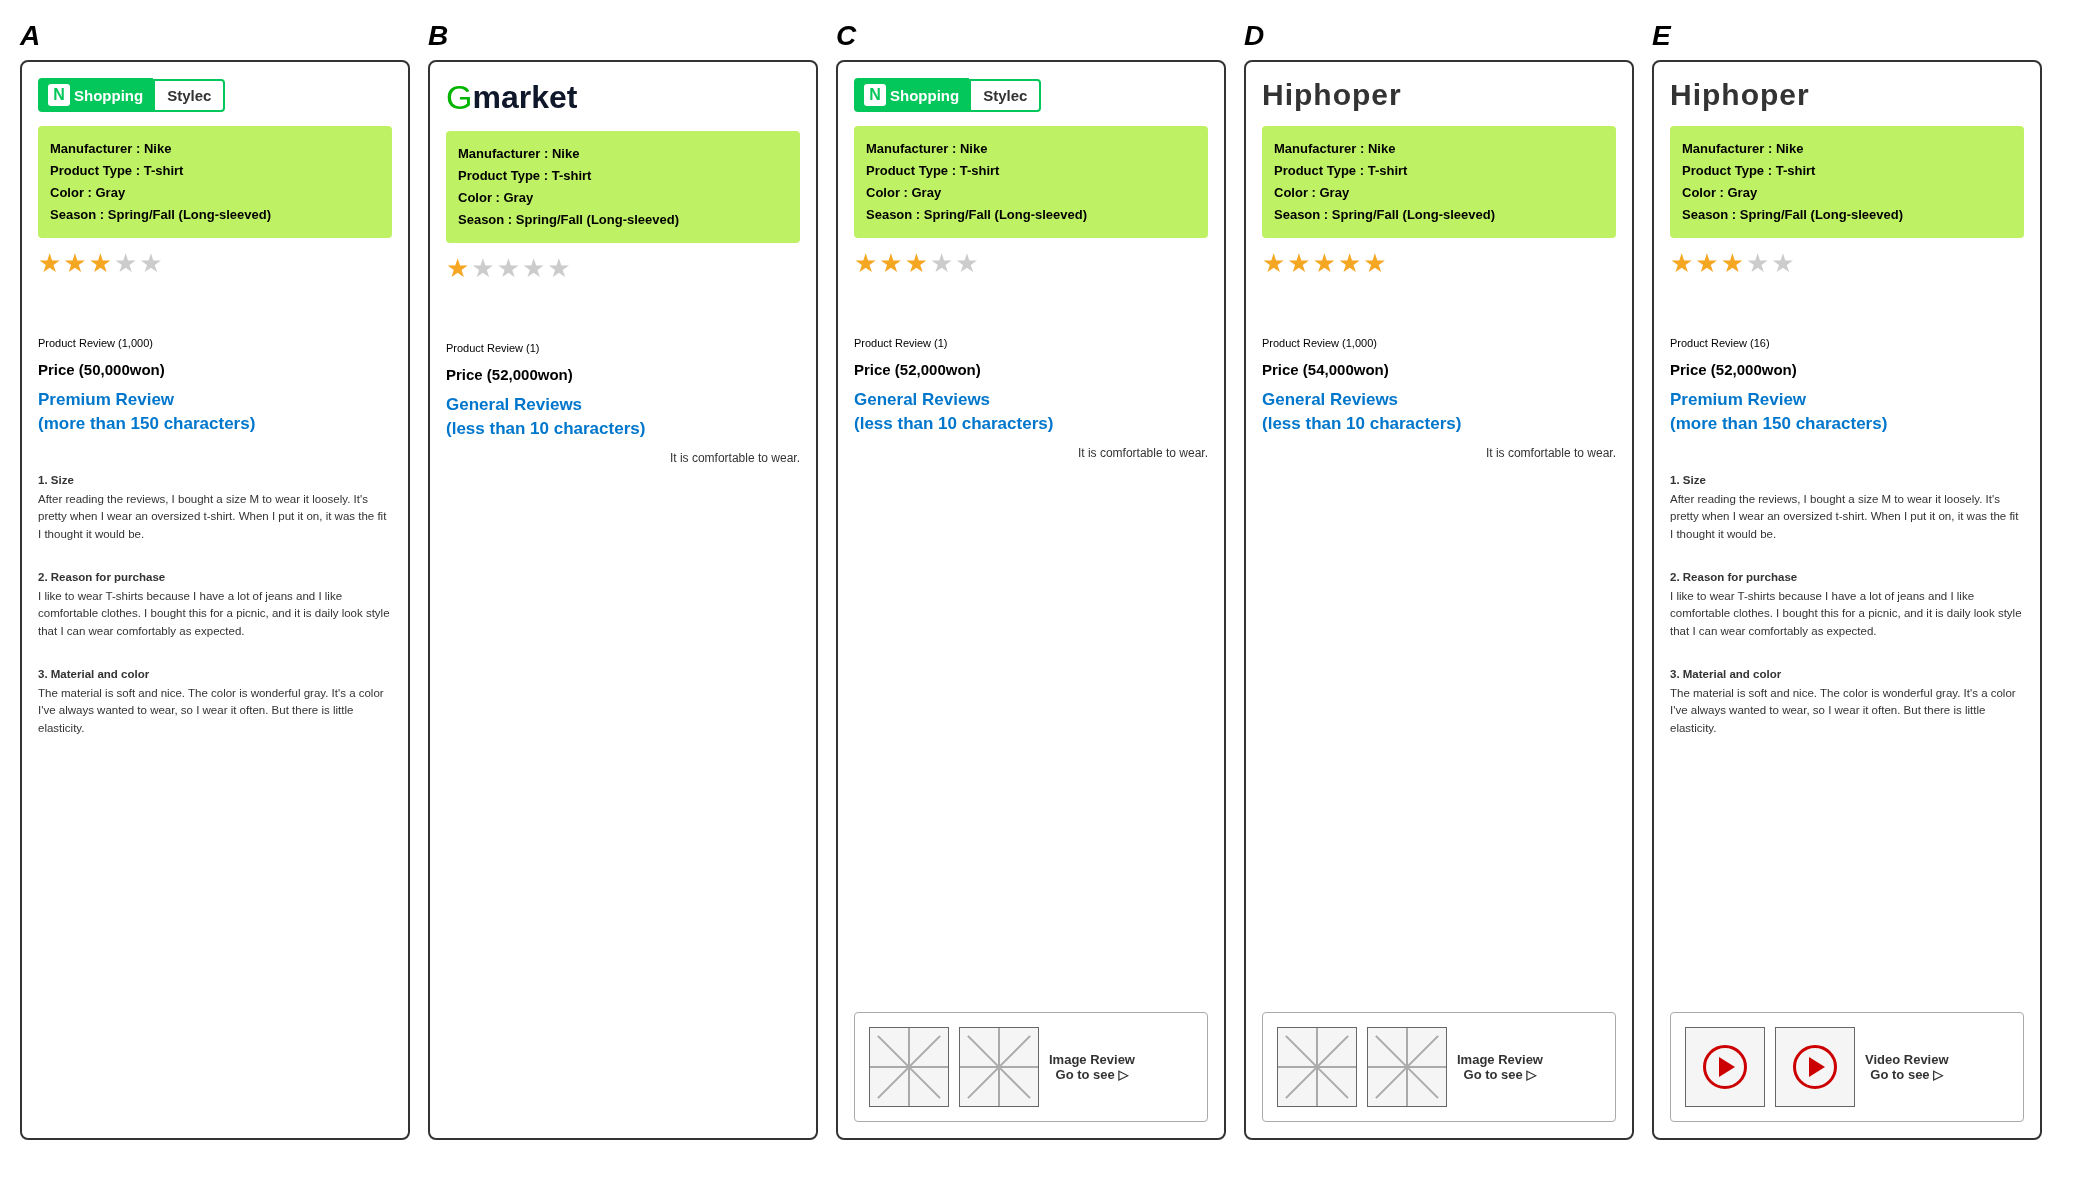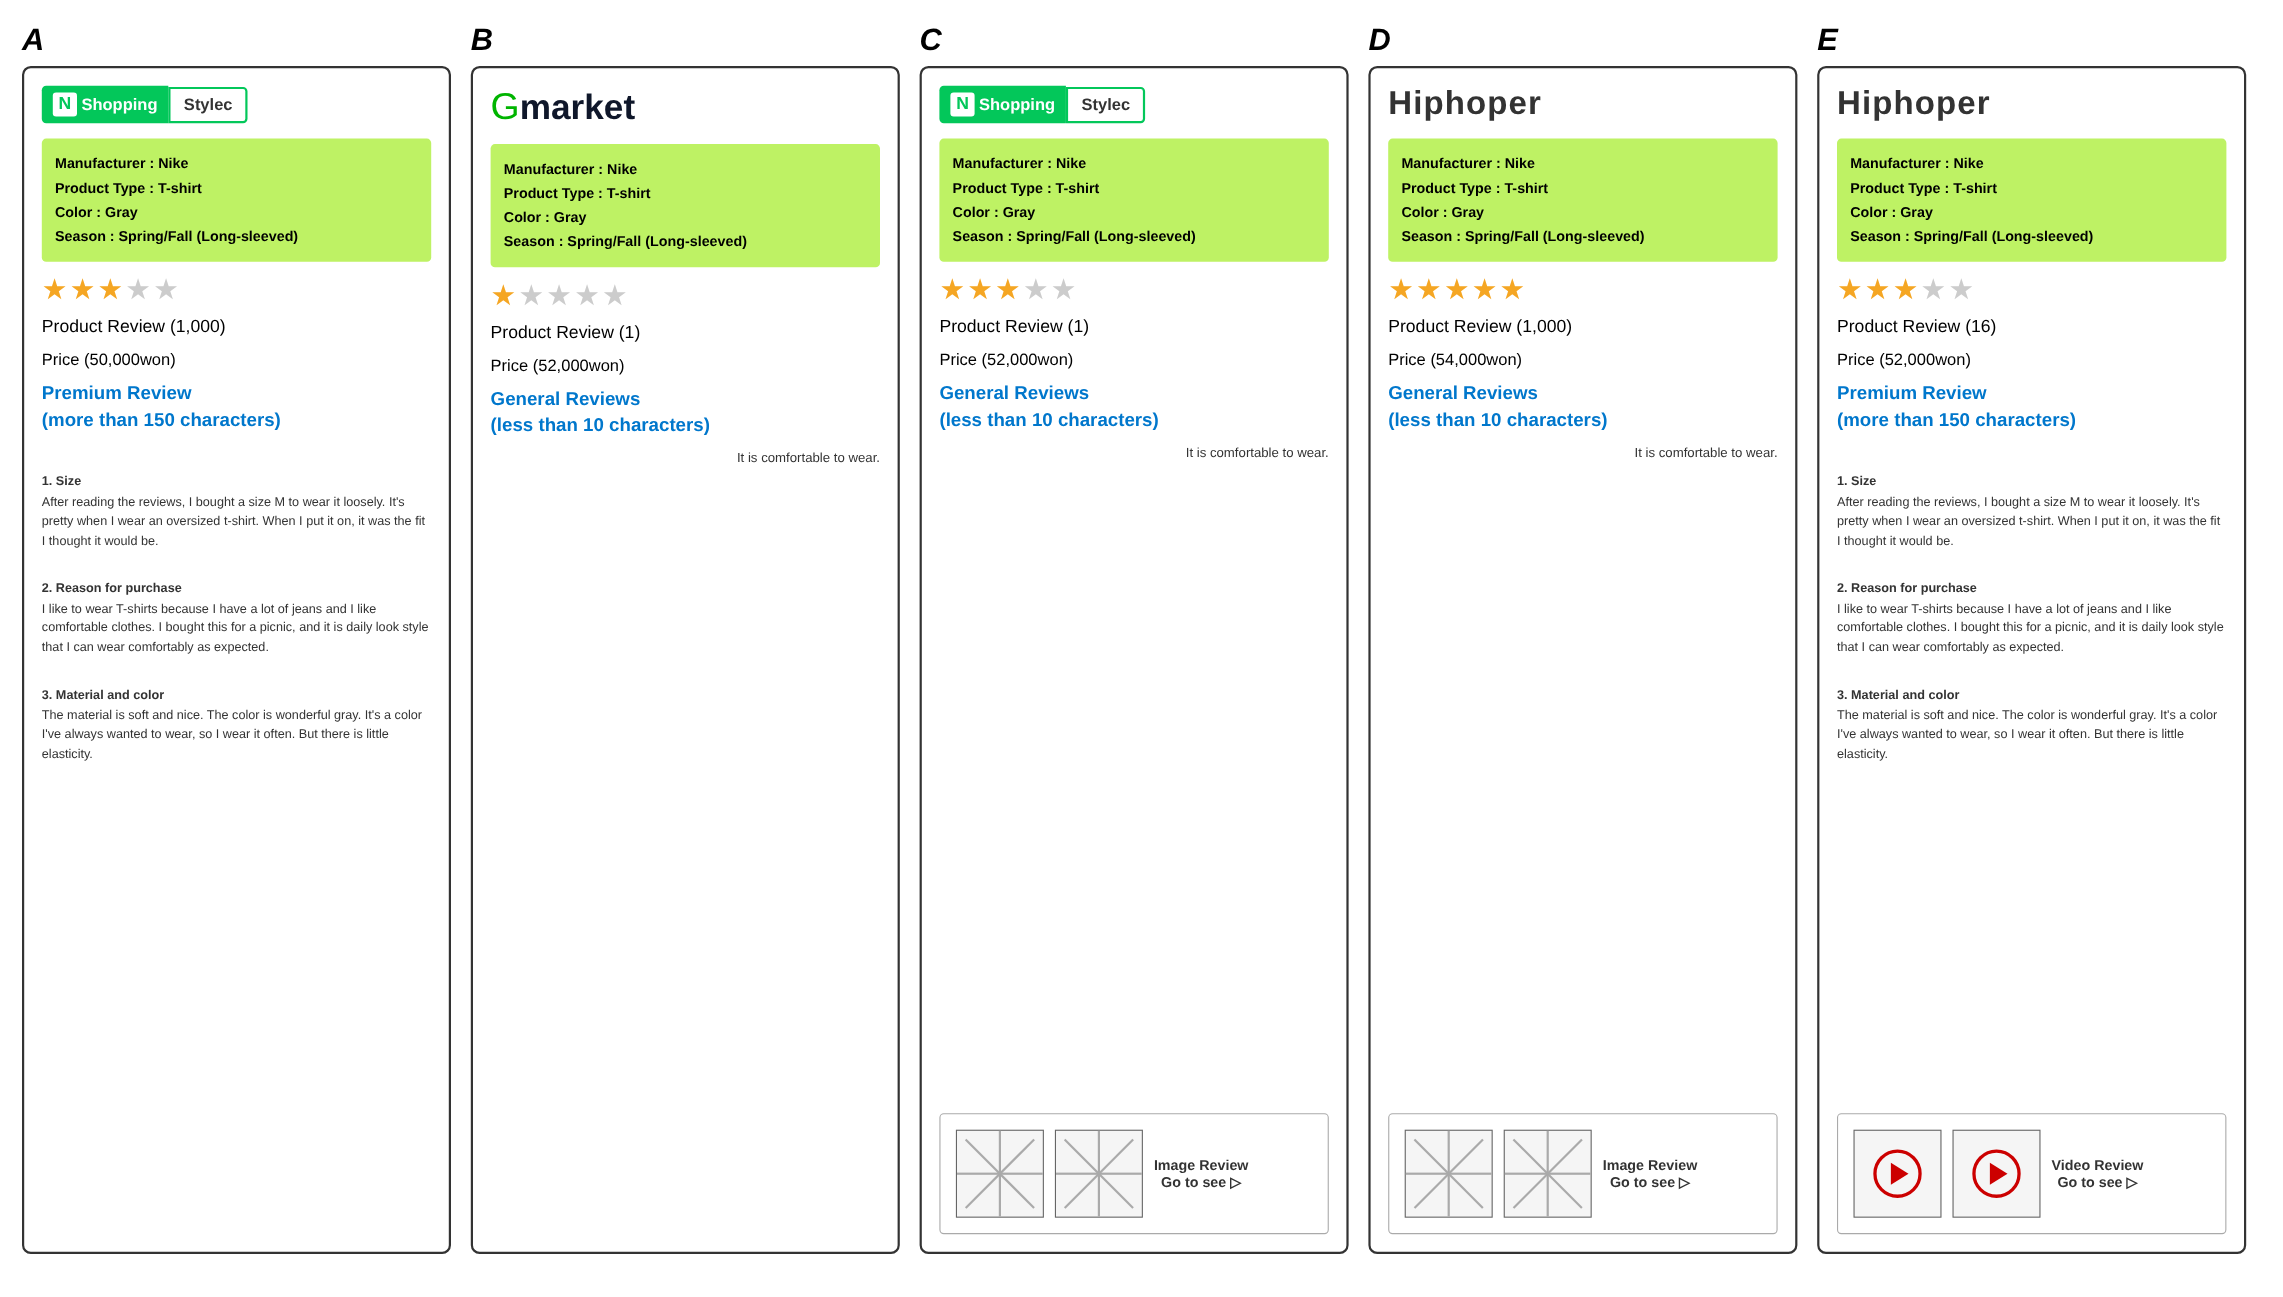--- a/index.html
+++ b/index.html
@@ -101,27 +101,28 @@
       font-weight: bold;
     }
     .stars {
       font-size: 26px;
       display: flex;
       gap: 2px;
     }
     .star-filled { color: #f5a623; }
     .star-empty { color: #ccc; }
     .review-title {
-      font-size: 16px;
+      font-size: 11px;
       font-weight: normal;
       margin-bottom: 2px;
+      margin-top: 48px;
     }
     .price-title {
       font-size: 15px;
-      font-weight: normal;
+      font-weight: bold;
     }
     .review-type {
       color: #0077cc;
       font-size: 17px;
       font-weight: bold;
       line-height: 1.4;
     }
     .review-content {
       font-size: 11.5px;
       color: #333;

